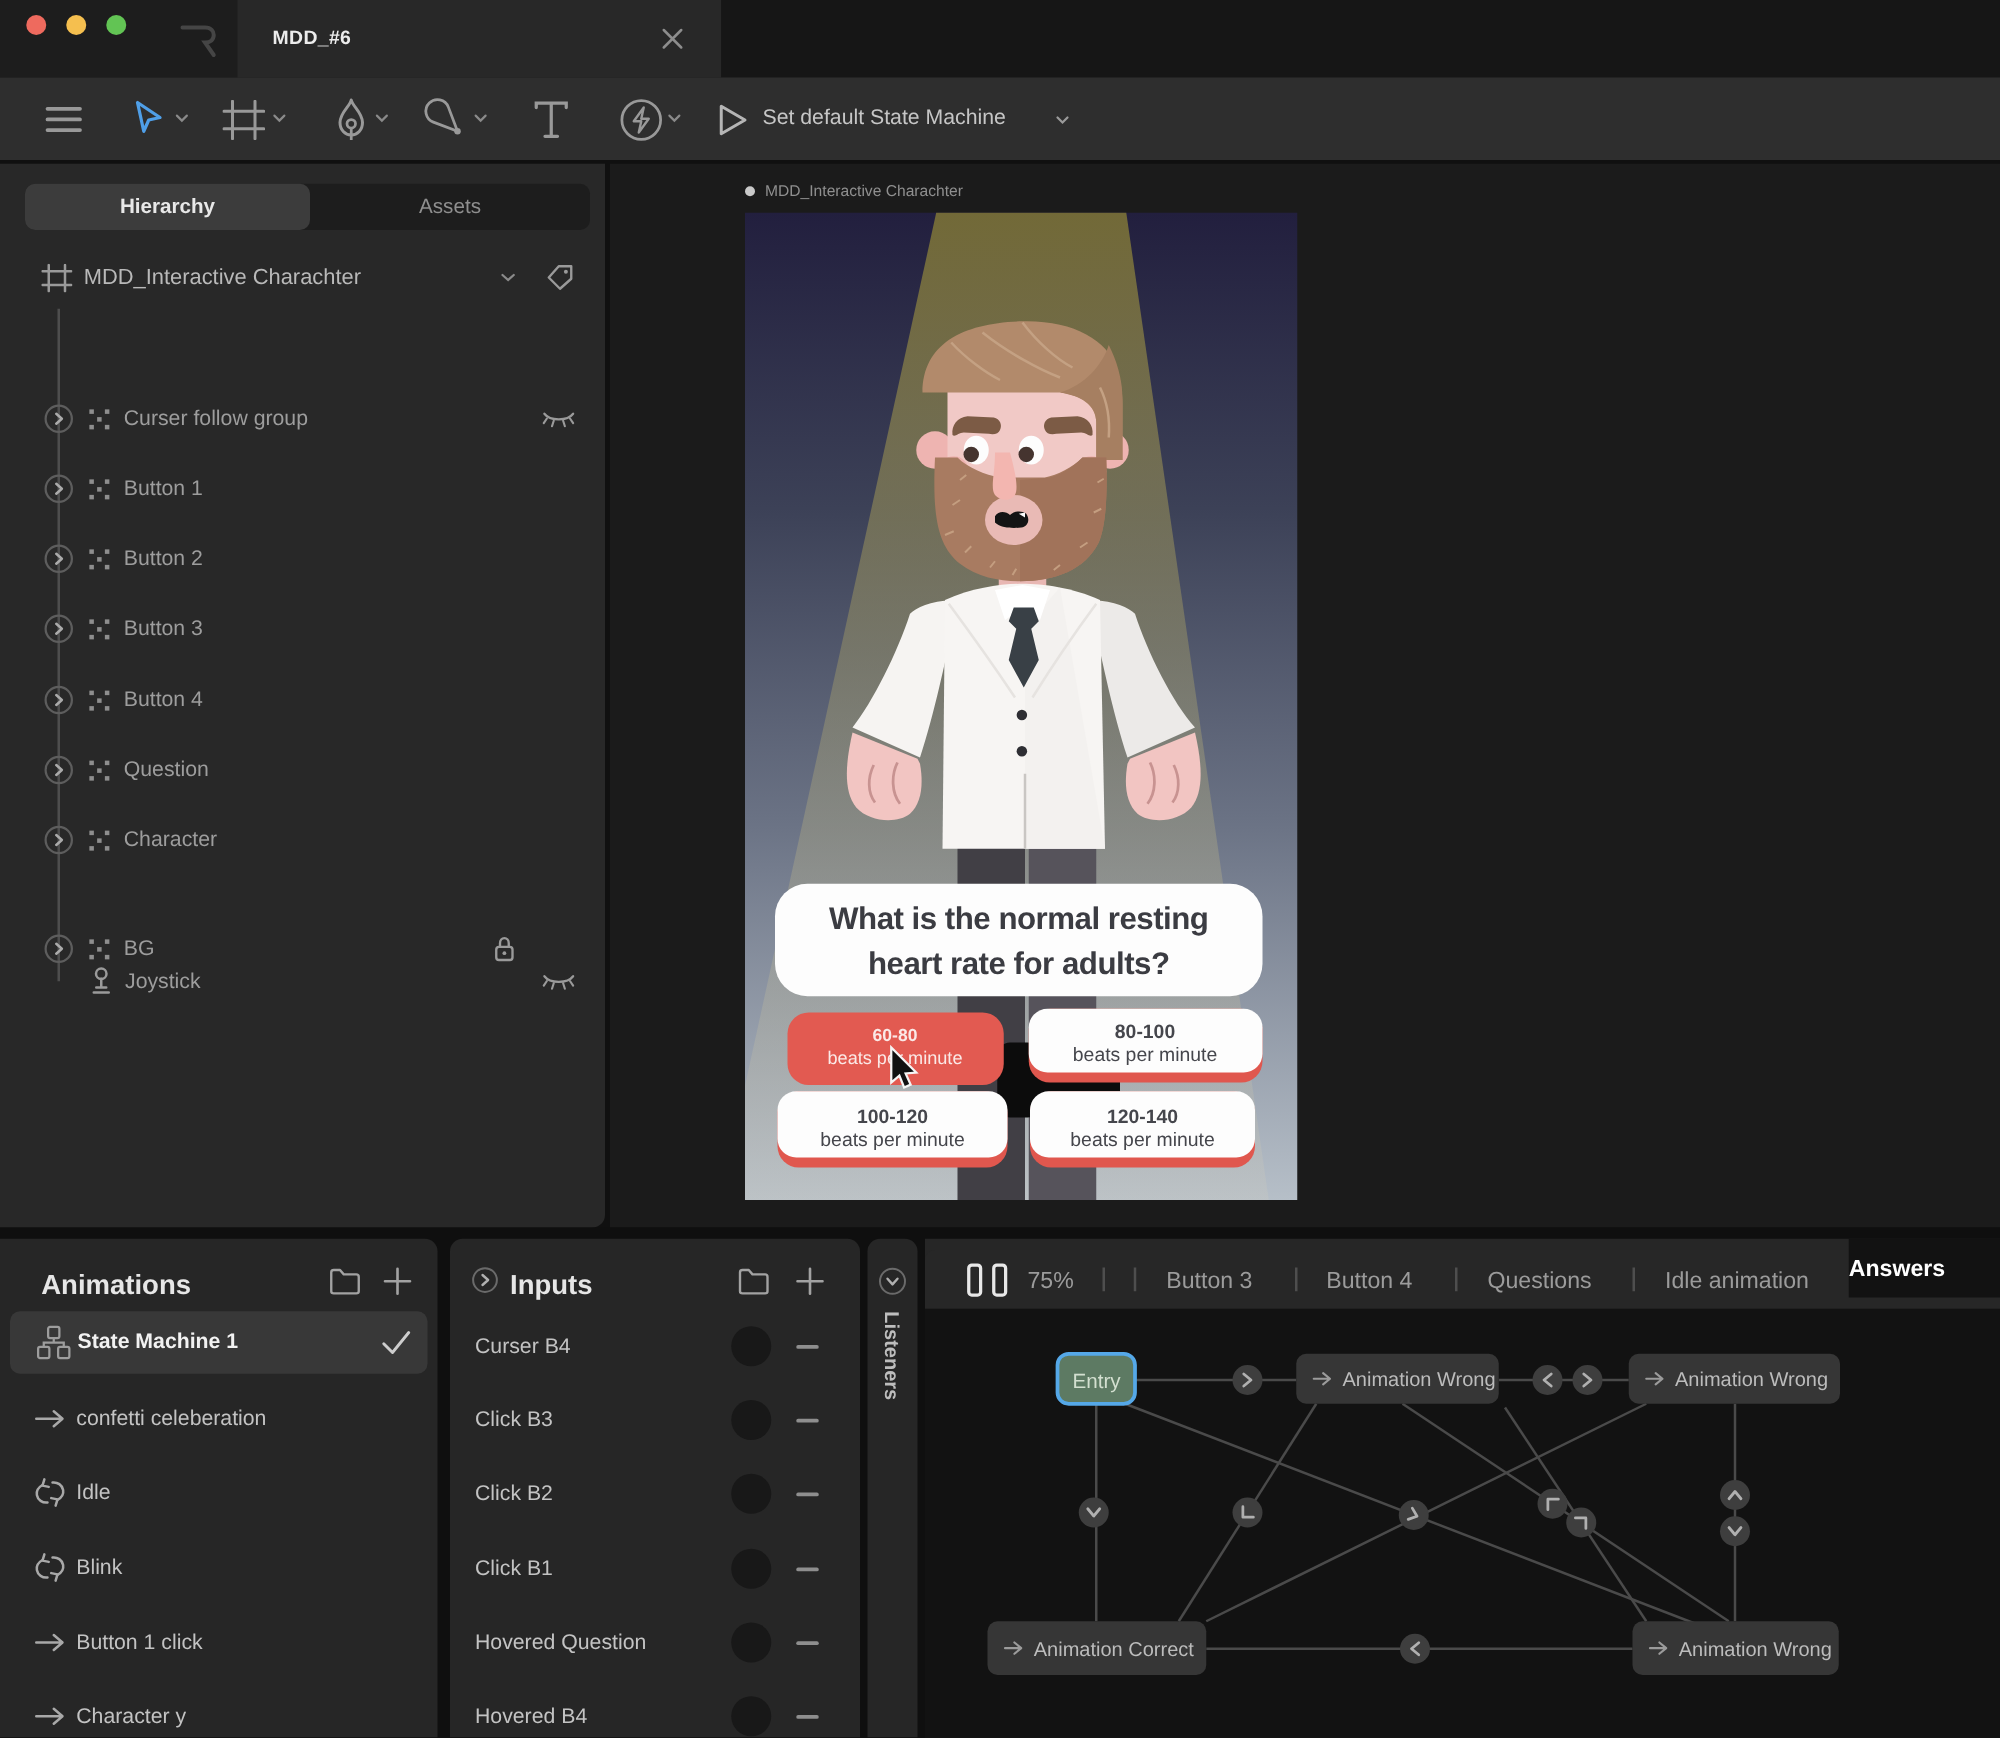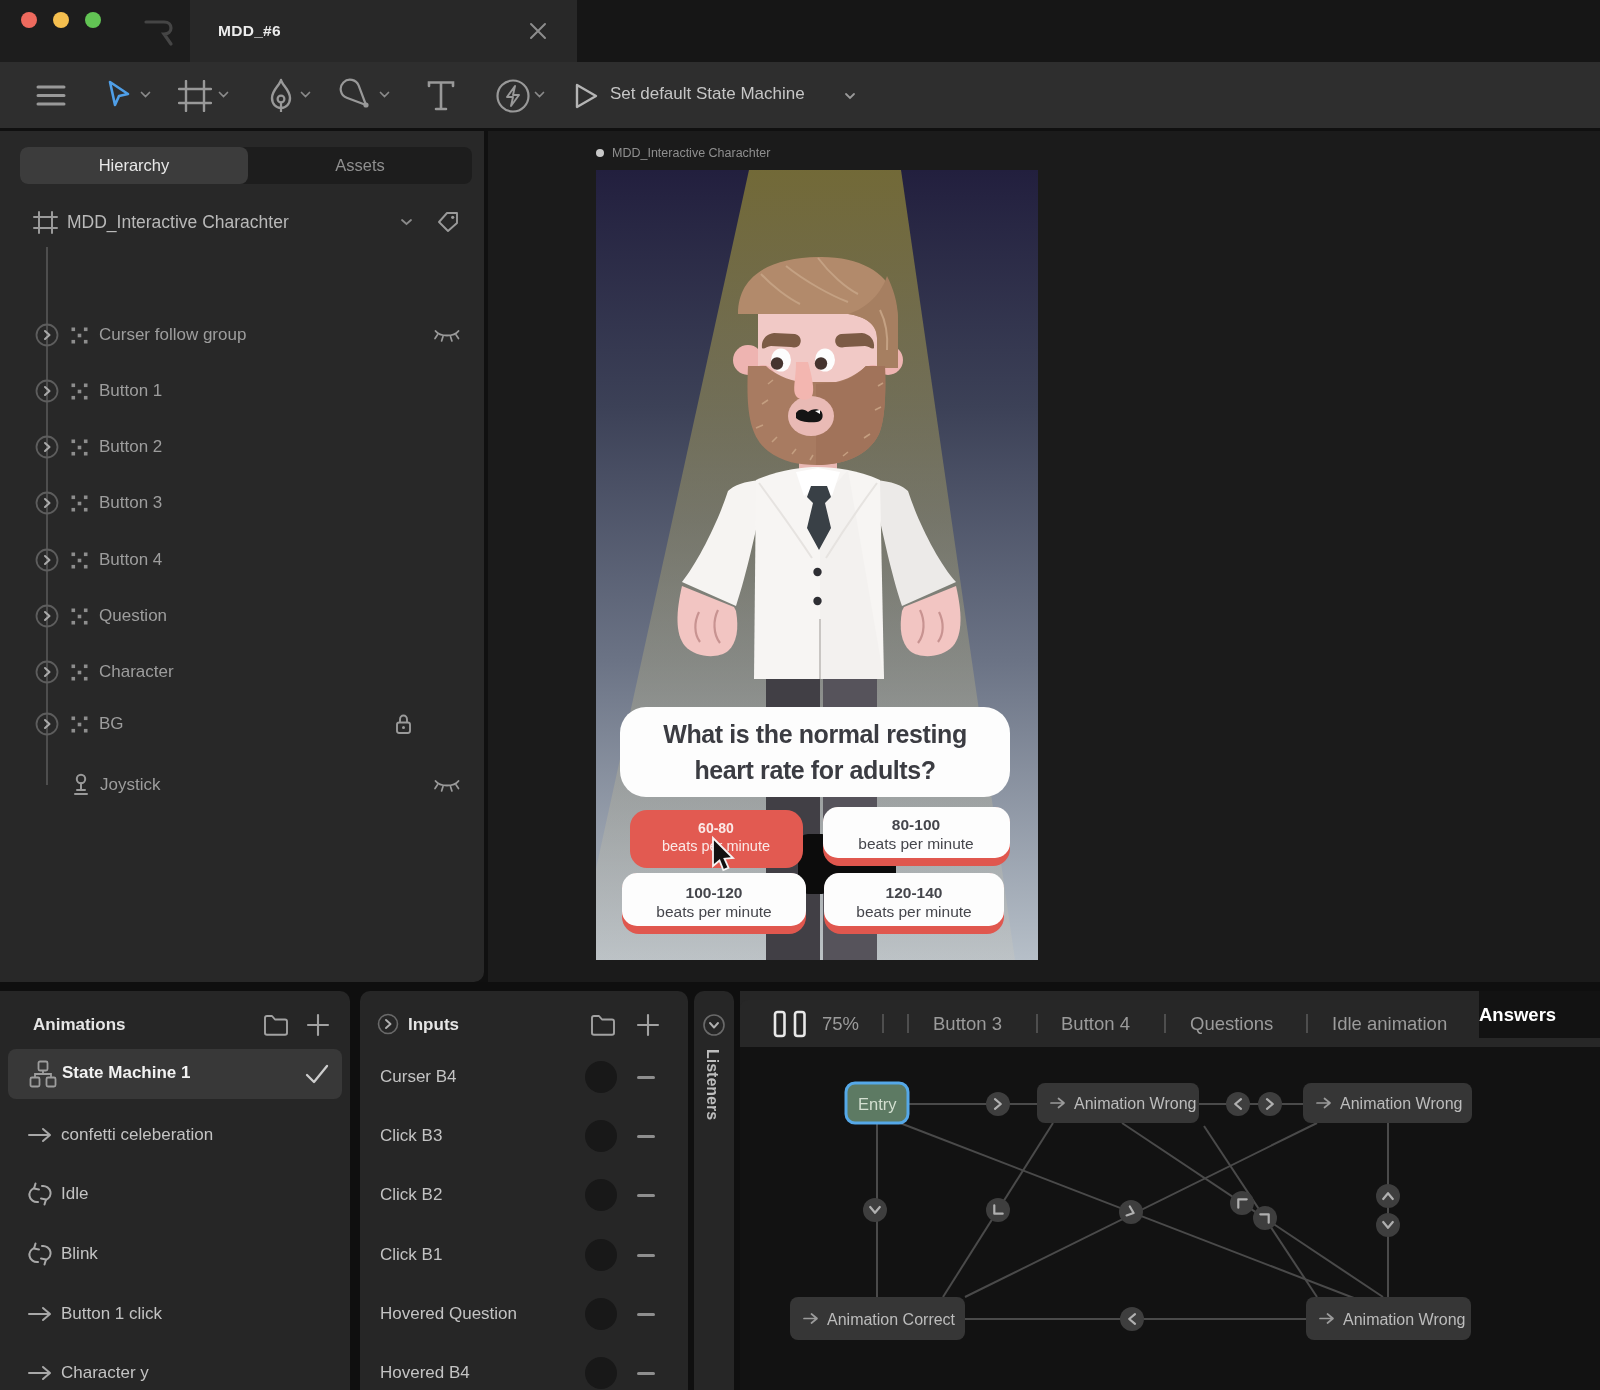--- a/index.html
+++ b/index.html
@@ -16,41 +16,41 @@
   #topbar-right { left:577px; top:0; width:1023px; height:62px; background:#161616; }
 
   
   #toolbar { left:0; top:62px; width:1600px; height:66px; background:#2e2e2e; }
   #setdefault { left:610px; top:22px; color:#c6c6c6; font-size:17px; }
 
   
   #leftpanel { left:0; top:131px; width:484px; height:851px; background:#282828; border-radius:0 0 10px 0; }
   #tabswrap { left:20px; top:16px; width:452px; height:37px; background:#1d1d1d; border-radius:8px; }
   #tabhier { left:0; top:0; width:228px; height:37px; background:#3c3c3c; border-radius:8px;
-      color:#e8e8e8; font-size:16.5px; font-weight:normal; text-align:center; line-height:37px; }
+      color:#e8e8e8; font-size:16.5px; font-weight:bold; text-align:center; line-height:37px; }
   #tabassets { left:228px; top:0; width:224px; height:37px; color:#8f8f8f; font-size:16.5px;
       text-align:center; line-height:37px; }
   .trow { position:absolute; left:0; width:484px; height:40px; }
   .trow .lbl { position:absolute; left:99px; top:50%; transform:translateY(-50%);
       color:#9d9d9d; font-size:17px; }
   #treeline { left:46px; top:116px; width:1.5px; height:538px; background:#4e4e4e; }
 
   
   #canvas { left:488px; top:131px; width:1112px; height:851px; background:#1b1b1b; }
   #ablabel { left:124px; top:15px; color:#8f8f8f; font-size:12.5px; }
   #abdot { left:108px; top:18px; width:8px; height:8px; border-radius:50%; background:#c9c9c9; }
   #artboard { left:108px; top:39px; width:442px; height:790px; }
 
   
   #bottom { left:0; top:982px; width:1600px; height:408px; background:#0f0f0f; }
   #anim { left:0; top:9px; width:350px; height:399px; background:#262626; border-radius:0 10px 0 0; }
   #inputs { left:360px; top:9px; width:328px; height:399px; background:#262626; border-radius:10px 10px 0 0; }
   #listeners { left:694px; top:9px; width:40px; height:399px; background:#262626; border-radius:10px 10px 0 0; }
   #graph { left:740px; top:9px; width:860px; height:399px; background:#262626; }
-  .phead { position:absolute; color:#e6e6e6; font-size:17px; font-weight:bold; }
+  .phead { position:absolute; color:#e6e6e6; font-size:22px; font-weight:bold; }
   .prow-lbl { position:absolute; color:#c3c3c3; font-size:17px; }
   #smrow { left:8px; top:58px; width:334px; height:50px; background:#383838; border-radius:8px; }
 
   
   #gtabs { position:absolute; left:0; top:9px; width:860px; height:47px; background:#272727; border-radius:8px 0 0 0; }
   #gtabs .gt { position:absolute; top:0; height:47px; line-height:47px; color:#9b9b9b; font-size:18.5px; }
   #answers-tab { position:absolute; left:739px; top:0; width:121px; height:47px; background:#121212;
       color:#ffffff; font-weight:bold; font-size:18.5px; text-align:left; line-height:47px; }
   #gbody { position:absolute; left:0; top:56px; width:860px; height:343px; background:#121212; }
 </style>
@@ -236,21 +236,21 @@
       </svg>
       <svg class="abs" style="left:71px; top:12px;" width="17" height="17" viewBox="0 0 17 17">
         <rect x="0.5" y="0.5" width="3.6" height="3.6" fill="#8e8e8e"></rect>
           <rect x="12.9" y="0.5" width="3.6" height="3.6" fill="#8e8e8e"></rect>
         <rect x="6.7" y="6.7" width="3.6" height="3.6" fill="#8e8e8e"></rect>
         <rect x="0.5" y="12.9" width="3.6" height="3.6" fill="#8e8e8e"></rect>
           <rect x="12.9" y="12.9" width="3.6" height="3.6" fill="#8e8e8e"></rect>
       </svg>
       <span class="lbl" style="left:99px;">Character</span>
     </div>
-    <div class="trow" style="top:573px;padding-left:44px;">
+    <div class="trow" style="top:608px;padding-left:44px;">
       <svg class="abs" style="left:35px; top:8px;" width="24" height="24" viewBox="0 0 24 24">
         <circle cx="12" cy="12" r="10.5" fill="none" stroke="#5d5d5d" stroke-width="1.8"></circle>
         <path d="M10 8 L14.5 12 L10 16" fill="none" stroke="#aaaaaa" stroke-width="2" stroke-linecap="round" stroke-linejoin="round"></path>
       </svg>
       <svg class="abs" style="left:71px; top:12px;" width="17" height="17" viewBox="0 0 17 17">
         <rect x="0.5" y="0.5" width="3.6" height="3.6" fill="#8e8e8e"></rect>
           <rect x="12.9" y="0.5" width="3.6" height="3.6" fill="#8e8e8e"></rect>
         <rect x="6.7" y="6.7" width="3.6" height="3.6" fill="#8e8e8e"></rect>
         <rect x="0.5" y="12.9" width="3.6" height="3.6" fill="#8e8e8e"></rect>
           <rect x="12.9" y="12.9" width="3.6" height="3.6" fill="#8e8e8e"></rect>

